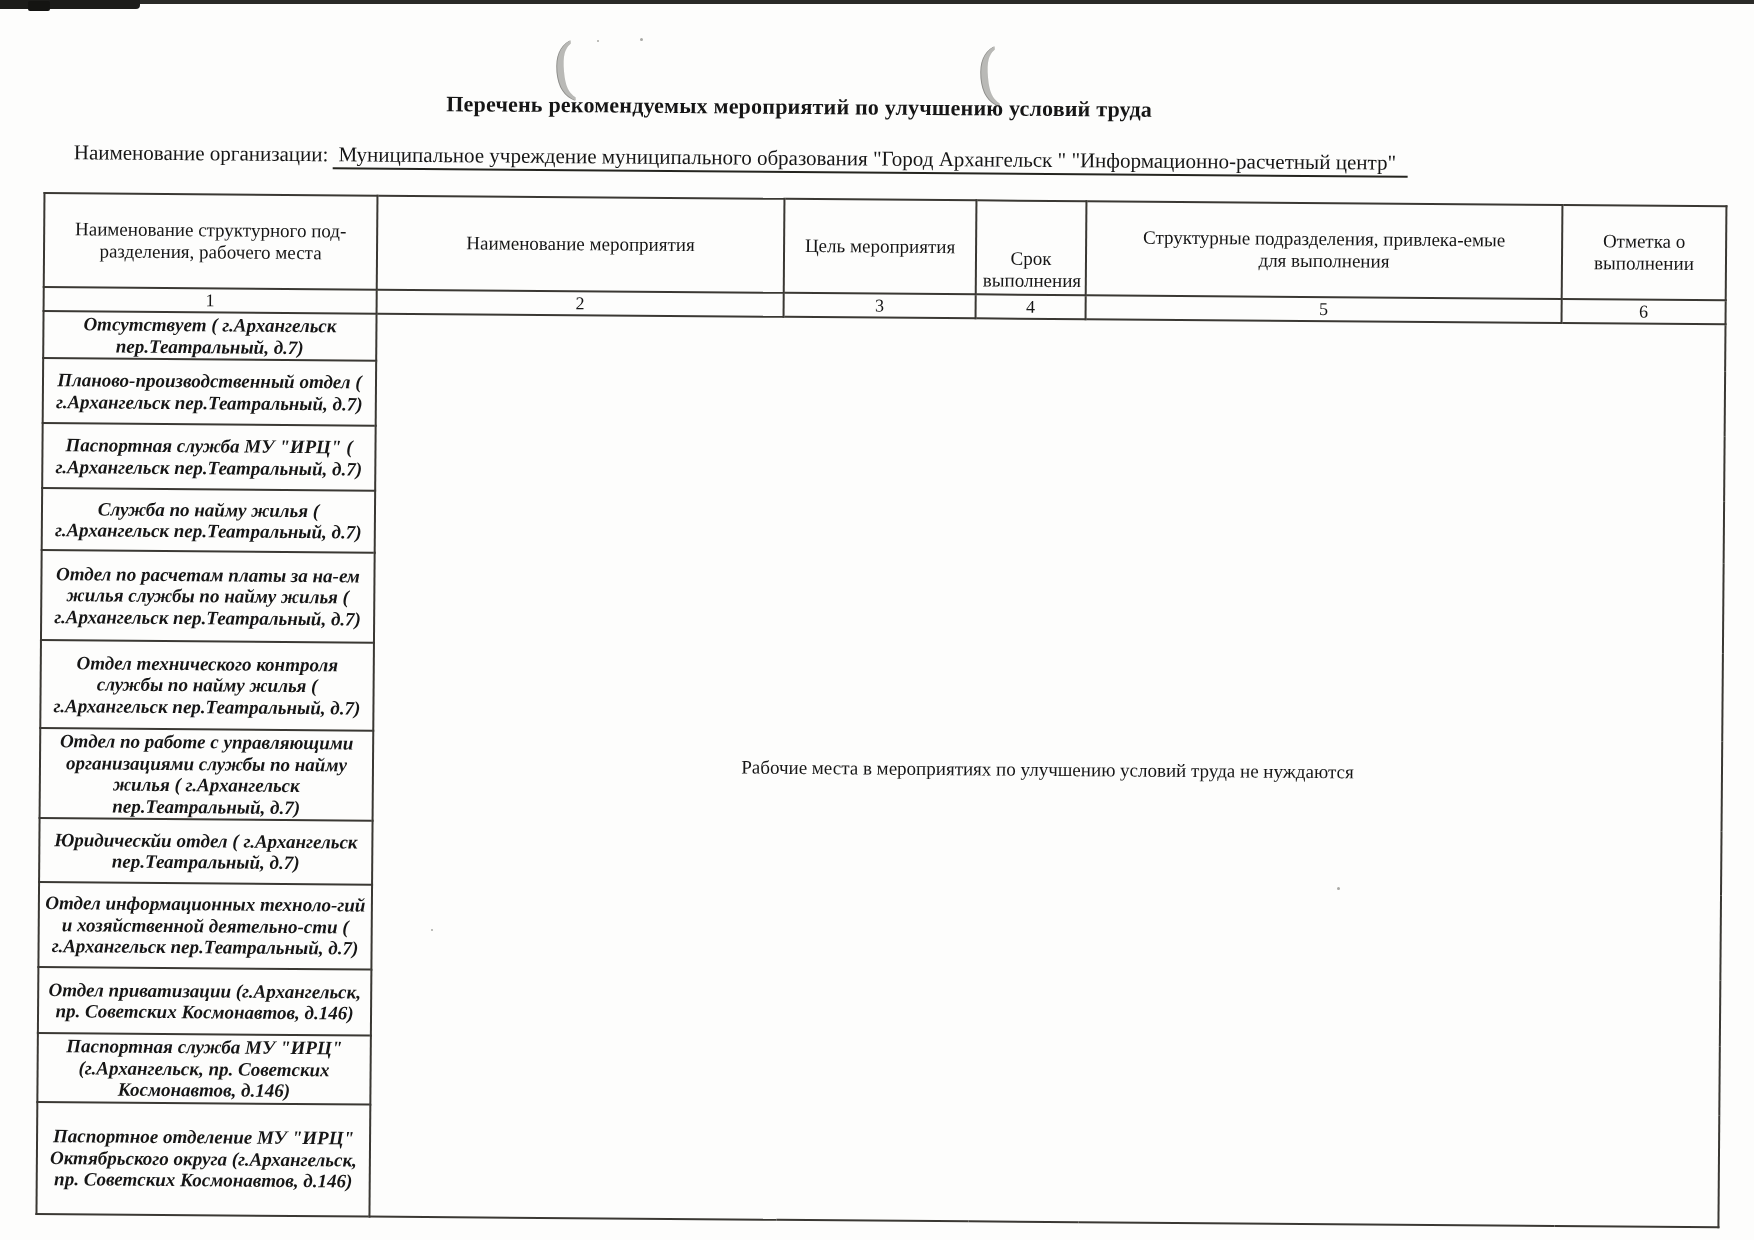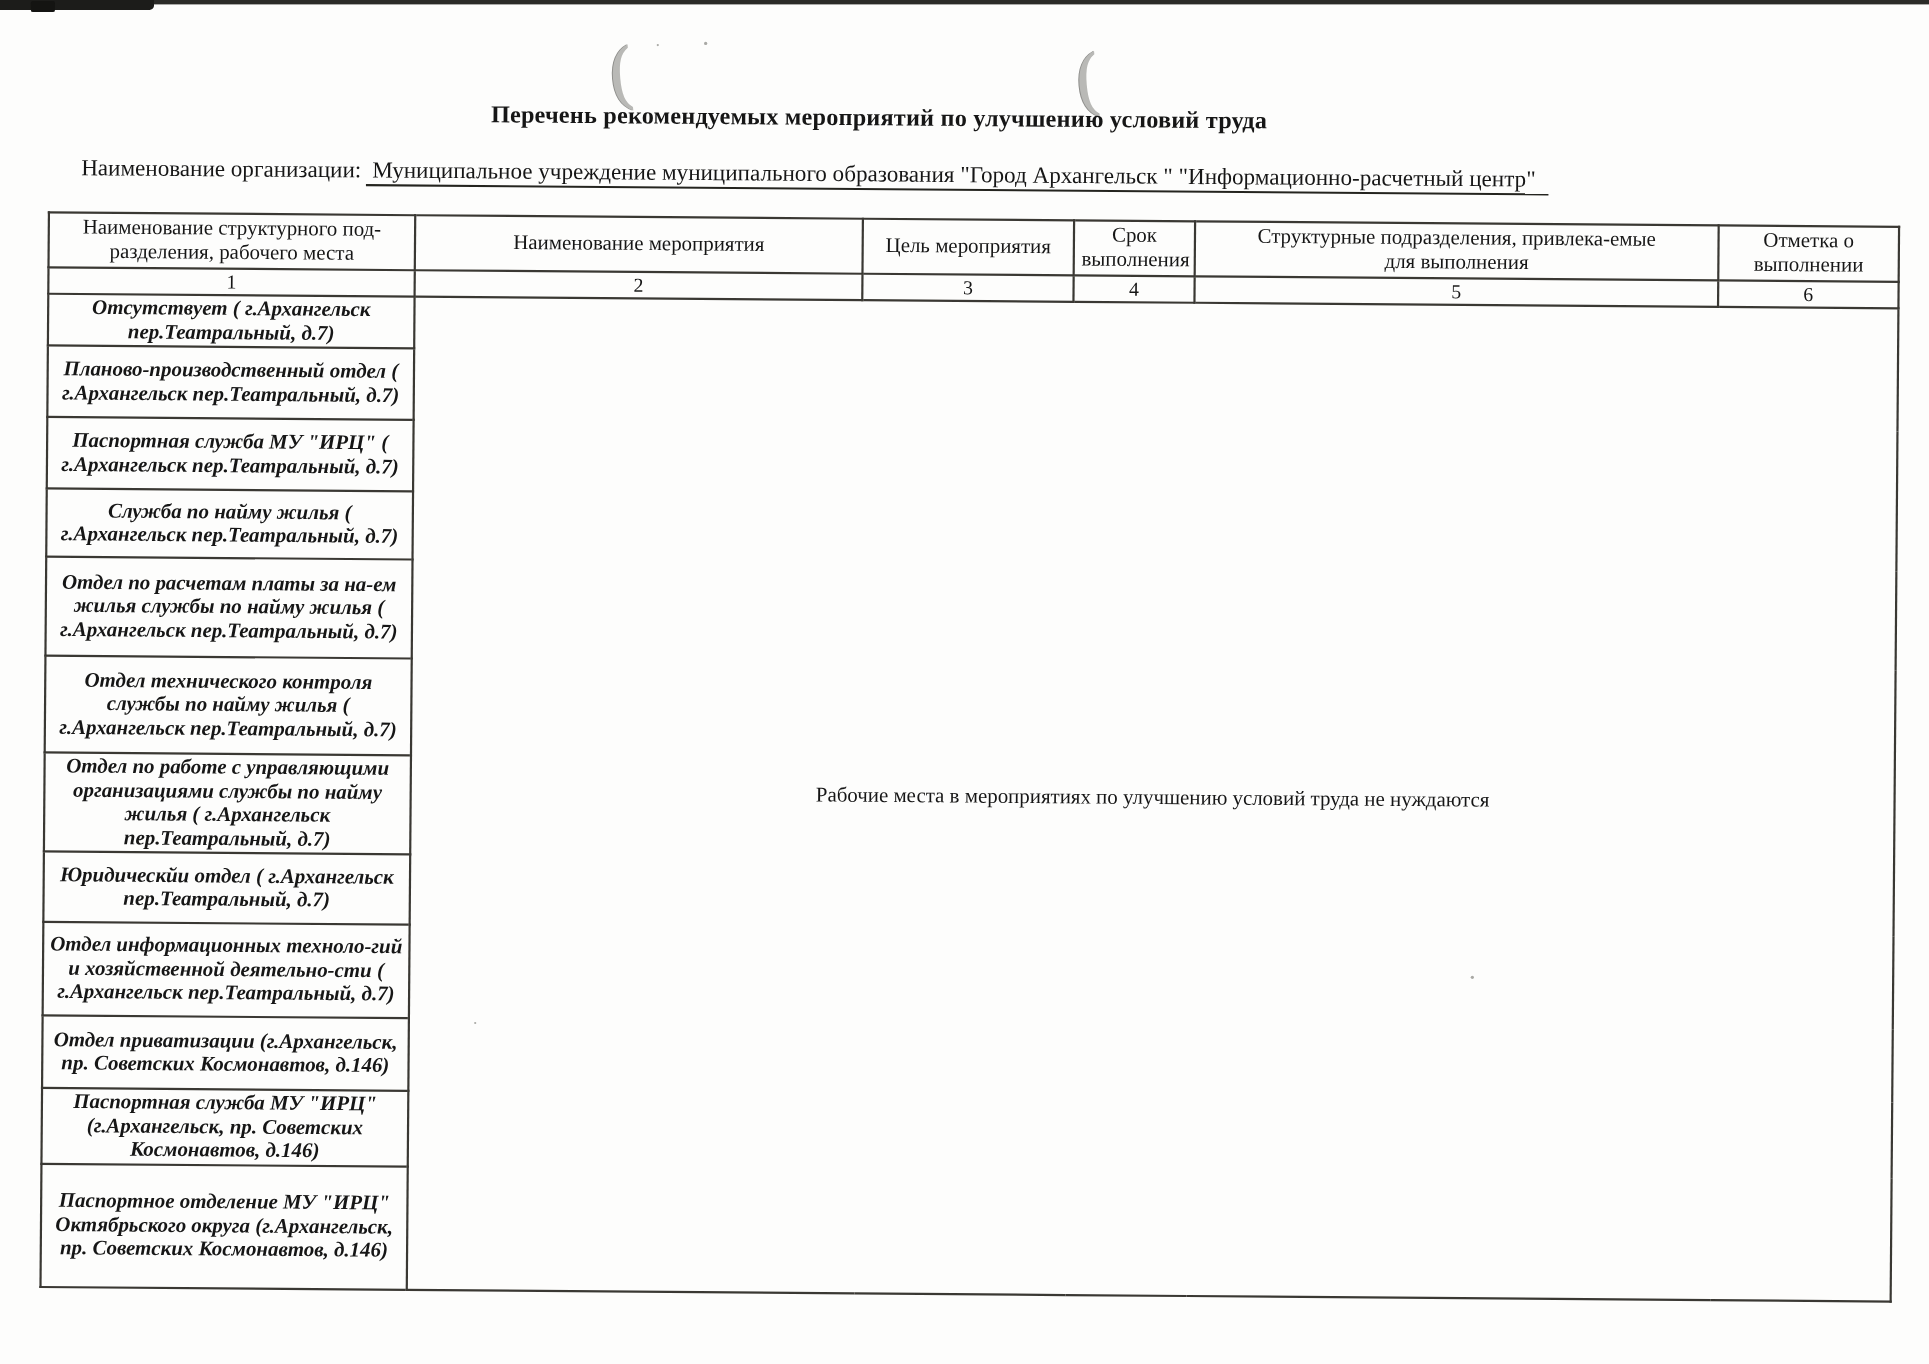--- a/index.html
+++ b/index.html
@@ -38,21 +38,21 @@
   .org-label { padding-right:4px; }
   .org-value { border-bottom:2px solid #24241f; padding:0 12px 1px 6px; }
 
   table.measures { position:absolute; left:45px; top:192px; width:1682px;
                    border-collapse:collapse; table-layout:fixed; }
   .measures th, .measures td { border:2px solid #3a3833; overflow:hidden; }
   .measures thead tr.header-row { height:50px; }
   .measures th { font-weight:400; font-size:19px; line-height:22px; padding:2px 4px;
                  text-align:center; vertical-align:middle; }
   .hw { display:inline-block; }
-  .hw4 { max-width:96px; }
+  .hw4 { max-width:96px;margin-top:44px; }
   .hw5 { max-width:372px; }
   .measures tr.numrow { height:24px; }
   .measures tr.numrow td { font-size:18px; line-height:20px; text-align:center; padding:0; font-weight:400; }
   td.dept { font-weight:700; font-style:italic; font-size:19px; line-height:21.5px;
             text-align:center; vertical-align:middle; padding:1px 3px; }
   td.note { text-align:center; vertical-align:middle; font-size:19px; font-weight:400; padding:0 10px; }
   tbody tr:nth-child(1)  { height:46px; }
   tbody tr:nth-child(2)  { height:65px; }
   tbody tr:nth-child(3)  { height:65px; }
   tbody tr:nth-child(4)  { height:62px; }

